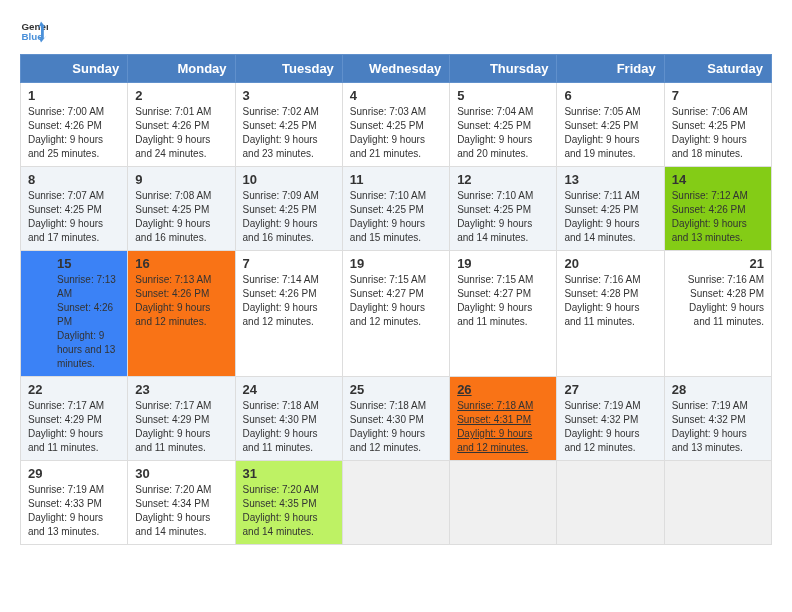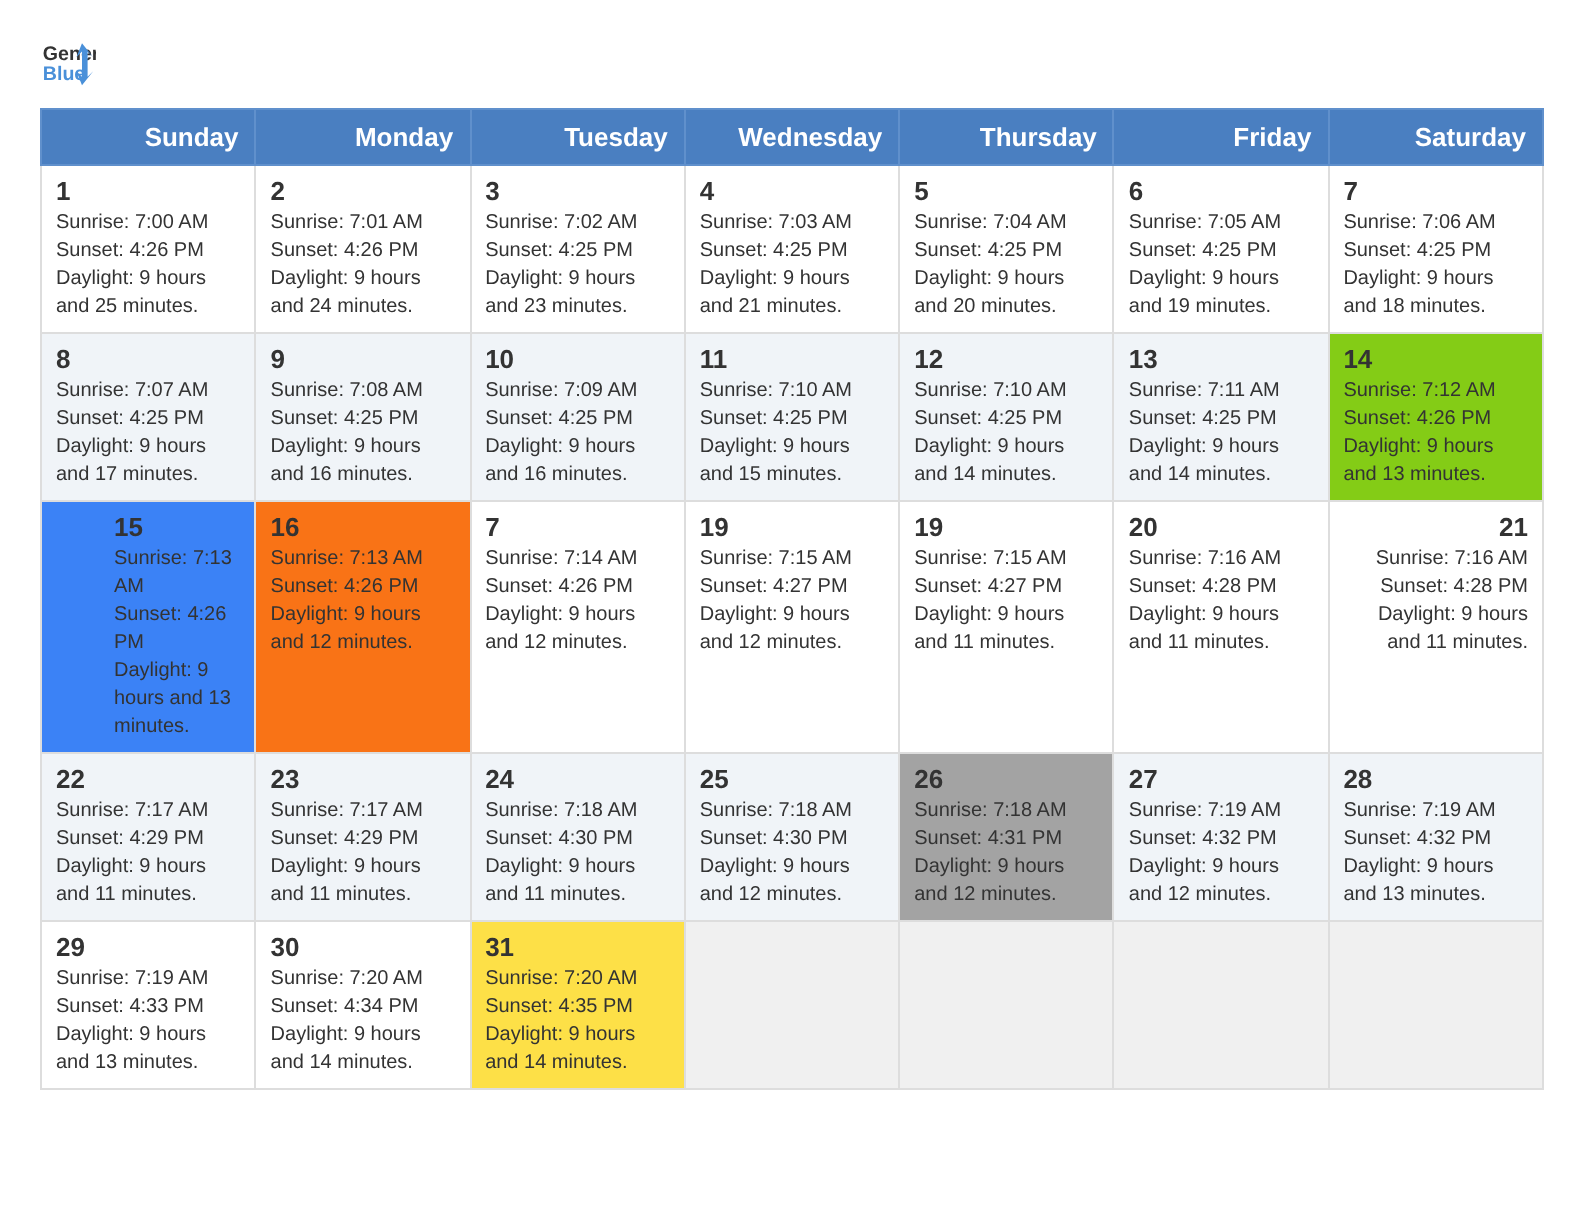--- a/index.html
+++ b/index.html
@@ -225,21 +225,21 @@
         <span class="day-info">Sunrise: 7:17 AM<br>Sunset: 4:29 PM<br>Daylight: 9 hours and 11 minutes.</span>
       </td>
         <td style="background: rgb(240, 244, 248);">
         <span class="day-num">24</span>
         <span class="day-info">Sunrise: 7:18 AM<br>Sunset: 4:30 PM<br>Daylight: 9 hours and 11 minutes.</span>
       </td>
         <td style="background: rgb(240, 244, 248);">
         <span class="day-num">25</span>
         <span class="day-info">Sunrise: 7:18 AM<br>Sunset: 4:30 PM<br>Daylight: 9 hours and 12 minutes.</span>
       </td>
-        <td style="background: #a3a3a3;">
+        <td style="background: #f97316; text-decoration: underline;">
         <span class="day-num">26</span>
         <span class="day-info">Sunrise: 7:18 AM<br>Sunset: 4:31 PM<br>Daylight: 9 hours and 12 minutes.</span>
       </td>
         <td style="background: rgb(240, 244, 248);">
         <span class="day-num">27</span>
         <span class="day-info">Sunrise: 7:19 AM<br>Sunset: 4:32 PM<br>Daylight: 9 hours and 12 minutes.</span>
       </td>
         <td style="background: rgb(240, 244, 248);">
         <span class="day-num">28</span>
         <span class="day-info">Sunrise: 7:19 AM<br>Sunset: 4:32 PM<br>Daylight: 9 hours and 13 minutes.</span>
@@ -247,21 +247,21 @@
       </tr>
       <tr>
         <td style="background: rgb(255, 255, 255);">
         <span class="day-num">29</span>
         <span class="day-info">Sunrise: 7:19 AM<br>Sunset: 4:33 PM<br>Daylight: 9 hours and 13 minutes.</span>
       </td>
         <td style="background: rgb(255, 255, 255); margin-left: 36px;">
         <span class="day-num">30</span>
         <span class="day-info">Sunrise: 7:20 AM<br>Sunset: 4:34 PM<br>Daylight: 9 hours and 14 minutes.</span>
       </td>
-        <td style="background: #fde047;">
+        <td style="background: #bef264;">
         <span class="day-num">31</span>
         <span class="day-info">Sunrise: 7:20 AM<br>Sunset: 4:35 PM<br>Daylight: 9 hours and 14 minutes.</span>
       </td>
         <td class="empty-cell"></td>
         <td class="empty-cell"></td>
         <td class="empty-cell"></td>
         <td class="empty-cell"></td>
       </tr>
     </tbody>
 </table>

